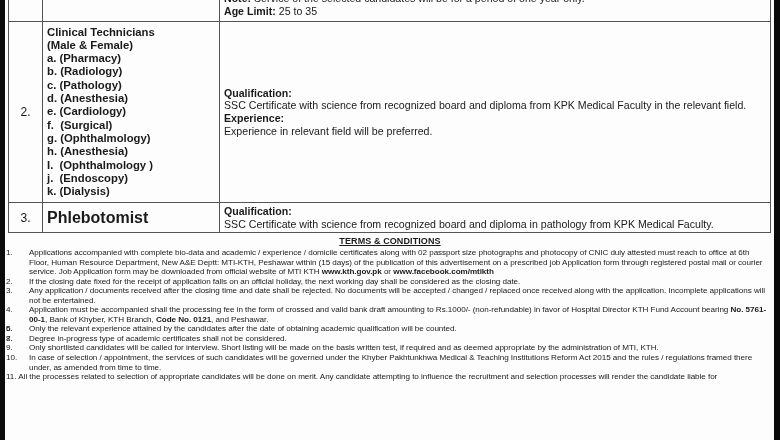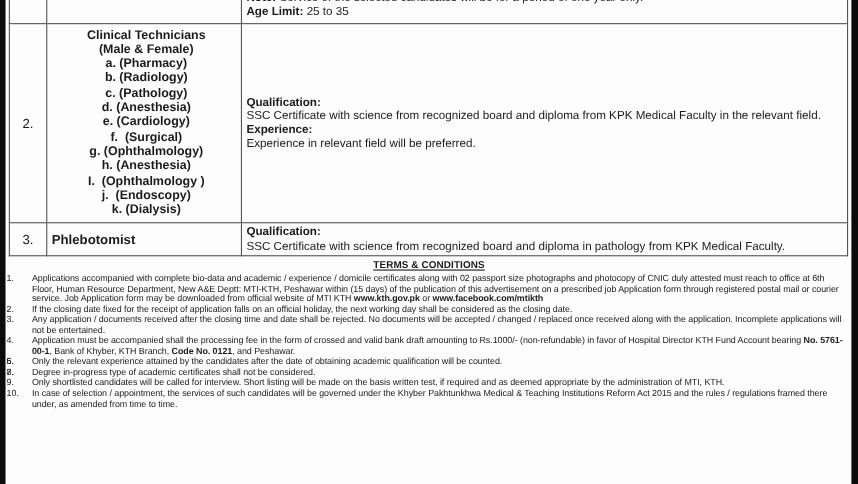--- a/index.html
+++ b/index.html
@@ -14,28 +14,28 @@
   table.jobs {
     position: absolute; left: 8px; top: -12px; width: 763px;
     border-collapse: collapse; table-layout: fixed;
   }
   table.jobs td { border: 1px solid #555; vertical-align: middle; padding: 0; }
   td.sno { width: 33px; text-align: center; font-size: 12px; }
   td.post { width: 172px; padding-left: 4px !important; }
   td.req { padding-left: 4px !important; padding-right: 3px !important; }
 
   .post-list { font-weight: bold; font-size: 11.3px; line-height: 13.3px; }
-  .post-list div { white-space: nowrap; text-align: center; }
+  .post-list div { white-space: nowrap; }
   .req-text { font-size: 10.6px; line-height: 12.6px; }
   .req-text .lbl { font-weight: bold; }
   .row1 td { height: 32px; vertical-align: bottom; }
   .row1 .req-text { padding-bottom: 1px; }
   .row2 td { height: 180px; }
   .row3 td { height: 29px; }
-  .row3 .post-title { font-weight: bold; font-size: 12px; }
+  .row3 .post-title { font-weight: bold; font-size: 16px; }
 
   .terms-heading {
     position: absolute; left: 0; width: 780px; top: 236px;
     text-align: center; font-weight: bold; font-size: 9px; text-decoration: underline;
     letter-spacing: 0.1px;
   }
   ol.terms {
     position: absolute; left: 6px; top: 248px; width: 762px;
     margin: 0; padding: 0; list-style: none;
     font-size: 8.1px; line-height: 9.55px; letter-spacing: -0.05px;
@@ -143,13 +143,17 @@
     <span>Degree in-progress type of academic certificates shall not be considered.</span>
   </li>
   <li>
     <span class="num">9.</span>
     <span>Only shortlisted candidates will be called for interview. Short listing will be made on the basis written test, if required and as deemed appropriate by the administration of MTI, KTH.</span>
   </li>
   <li>
     <span class="num">10.</span>
     <span>In case of selection / appointment, the services of such candidates will be governed under the Khyber Pakhtunkhwa Medical &amp; Teaching Institutions Reform Act 2015 and the rules / regulations framed there under, as amended from time to time.</span>
   </li>
+  <li class="tight">
+    <span class="num">11.</span>
+    <span>All the processes related to selection of appropriate candidates will be done on merit. Any candidate attempting to influence the recruitment and selection processes will render the candidate liable for</span>
+  </li>
 </ol>
 
 </body></html>

